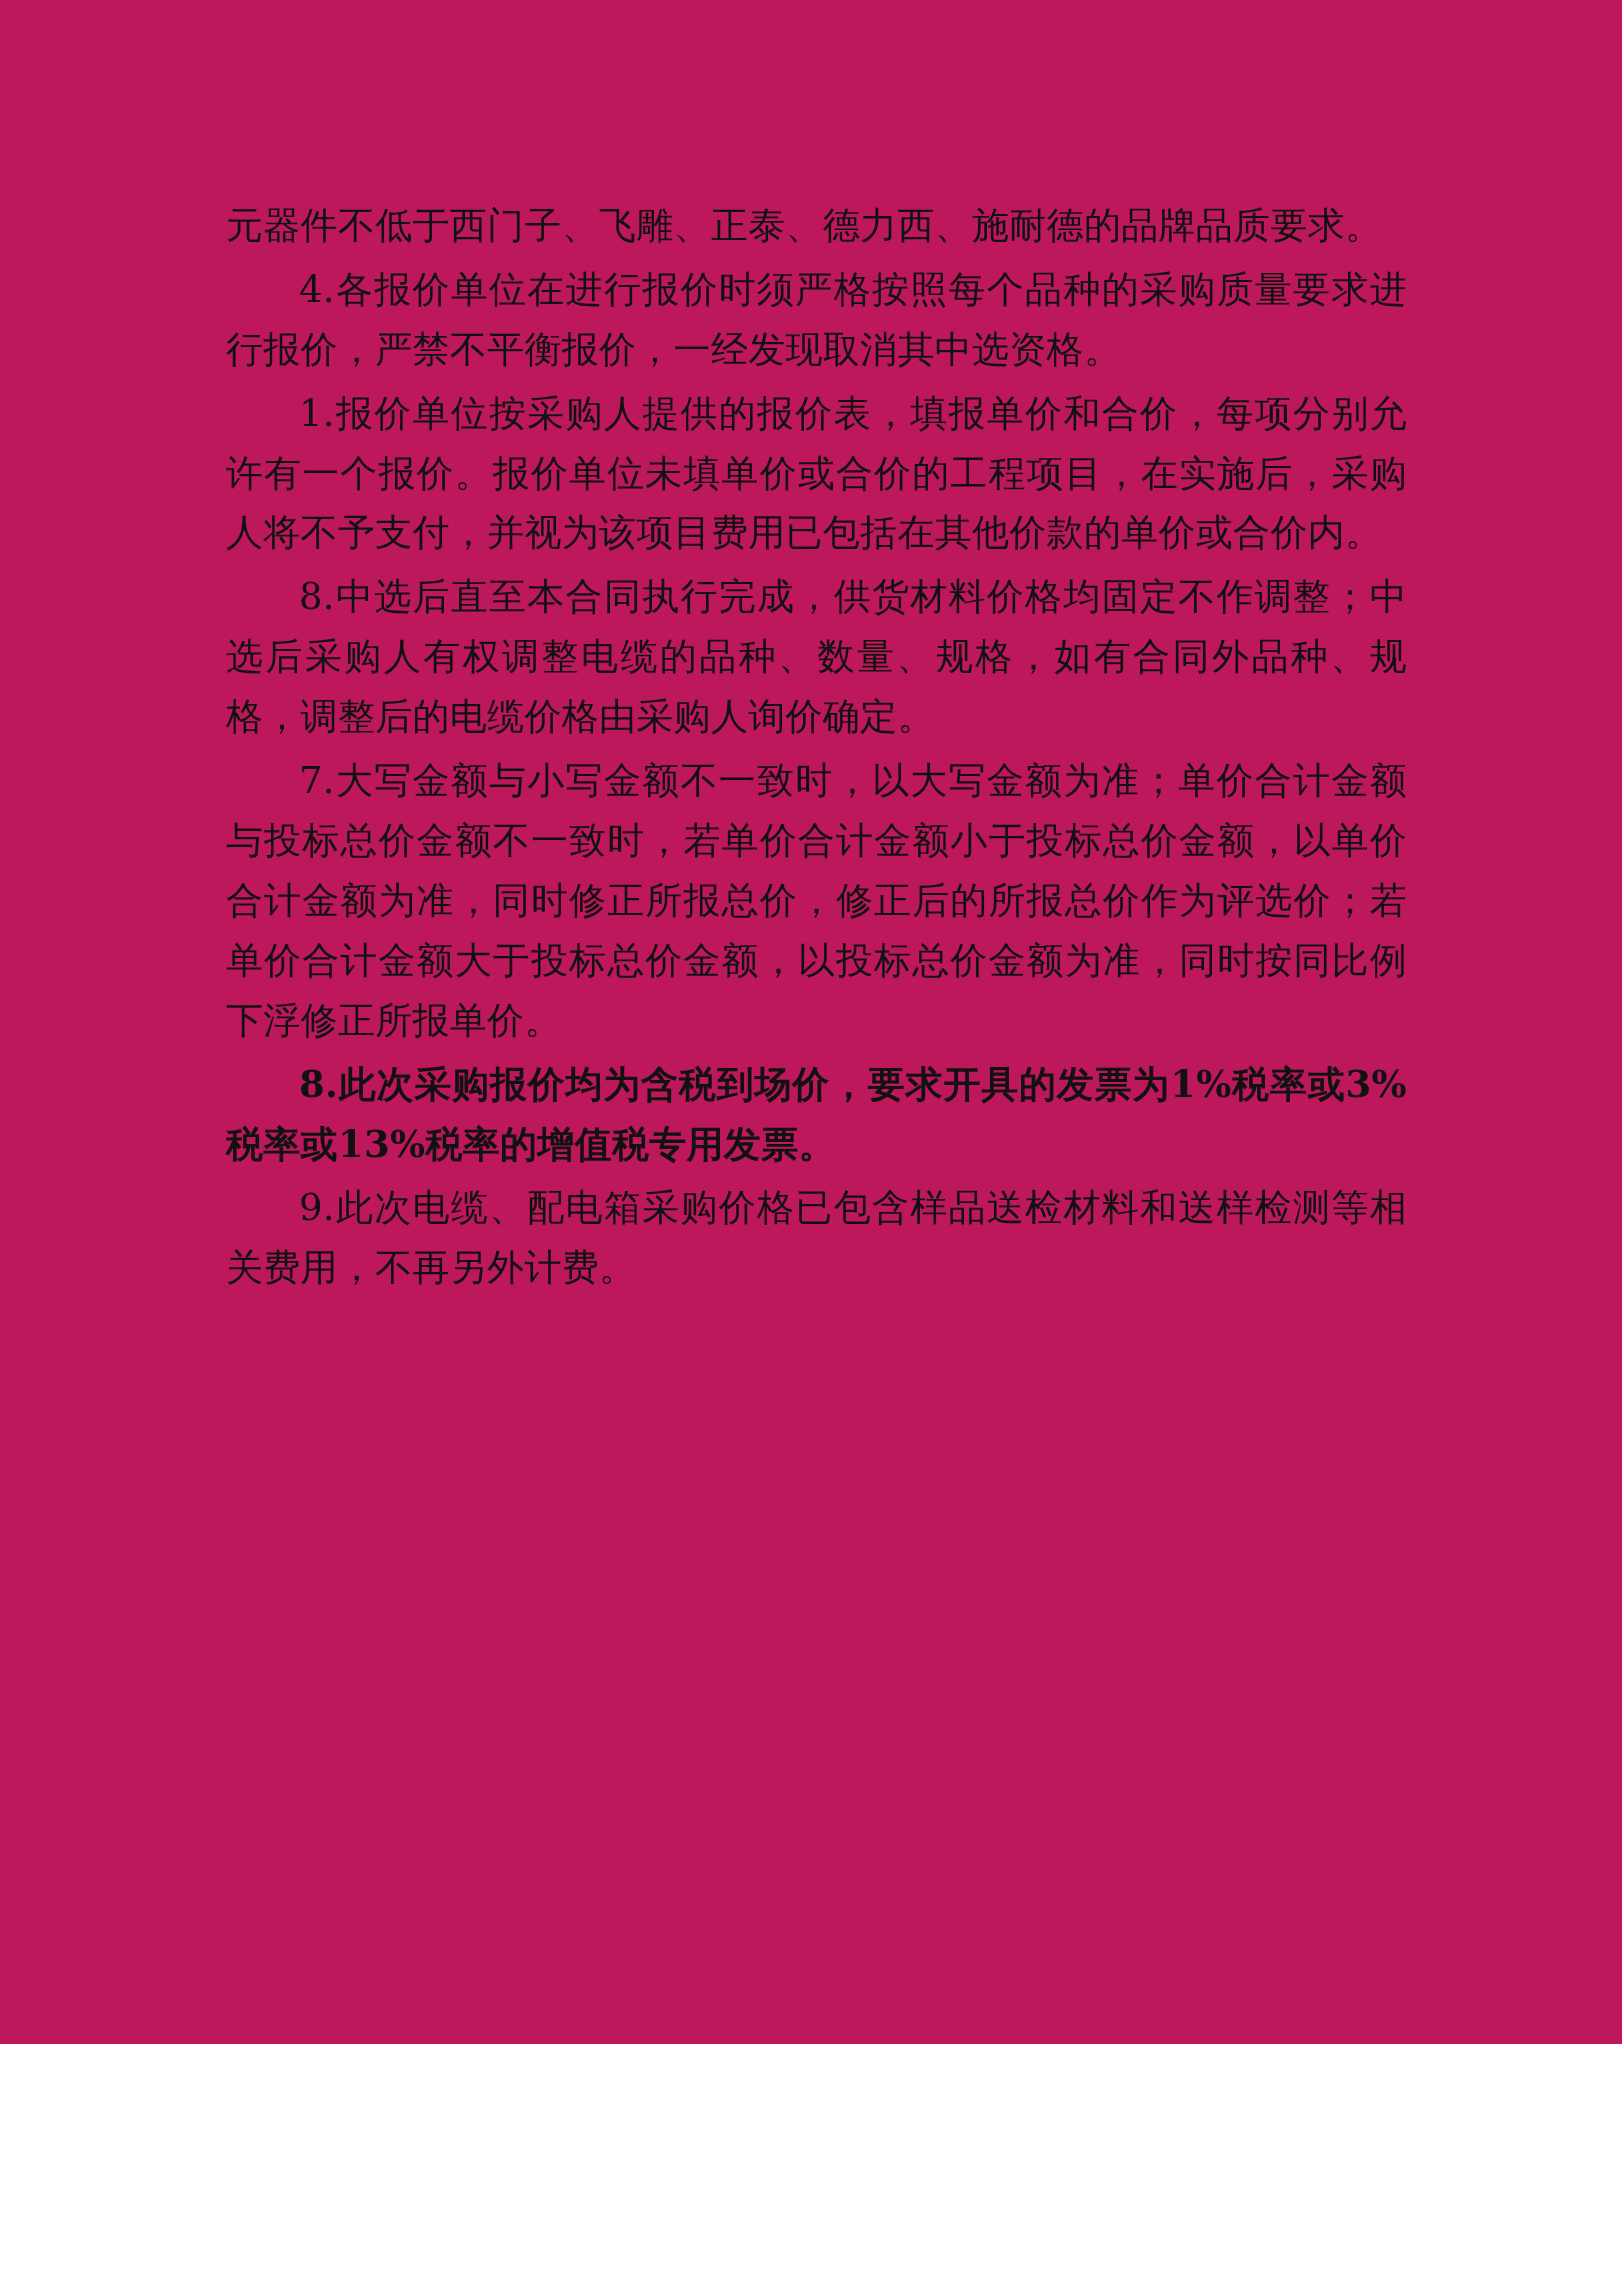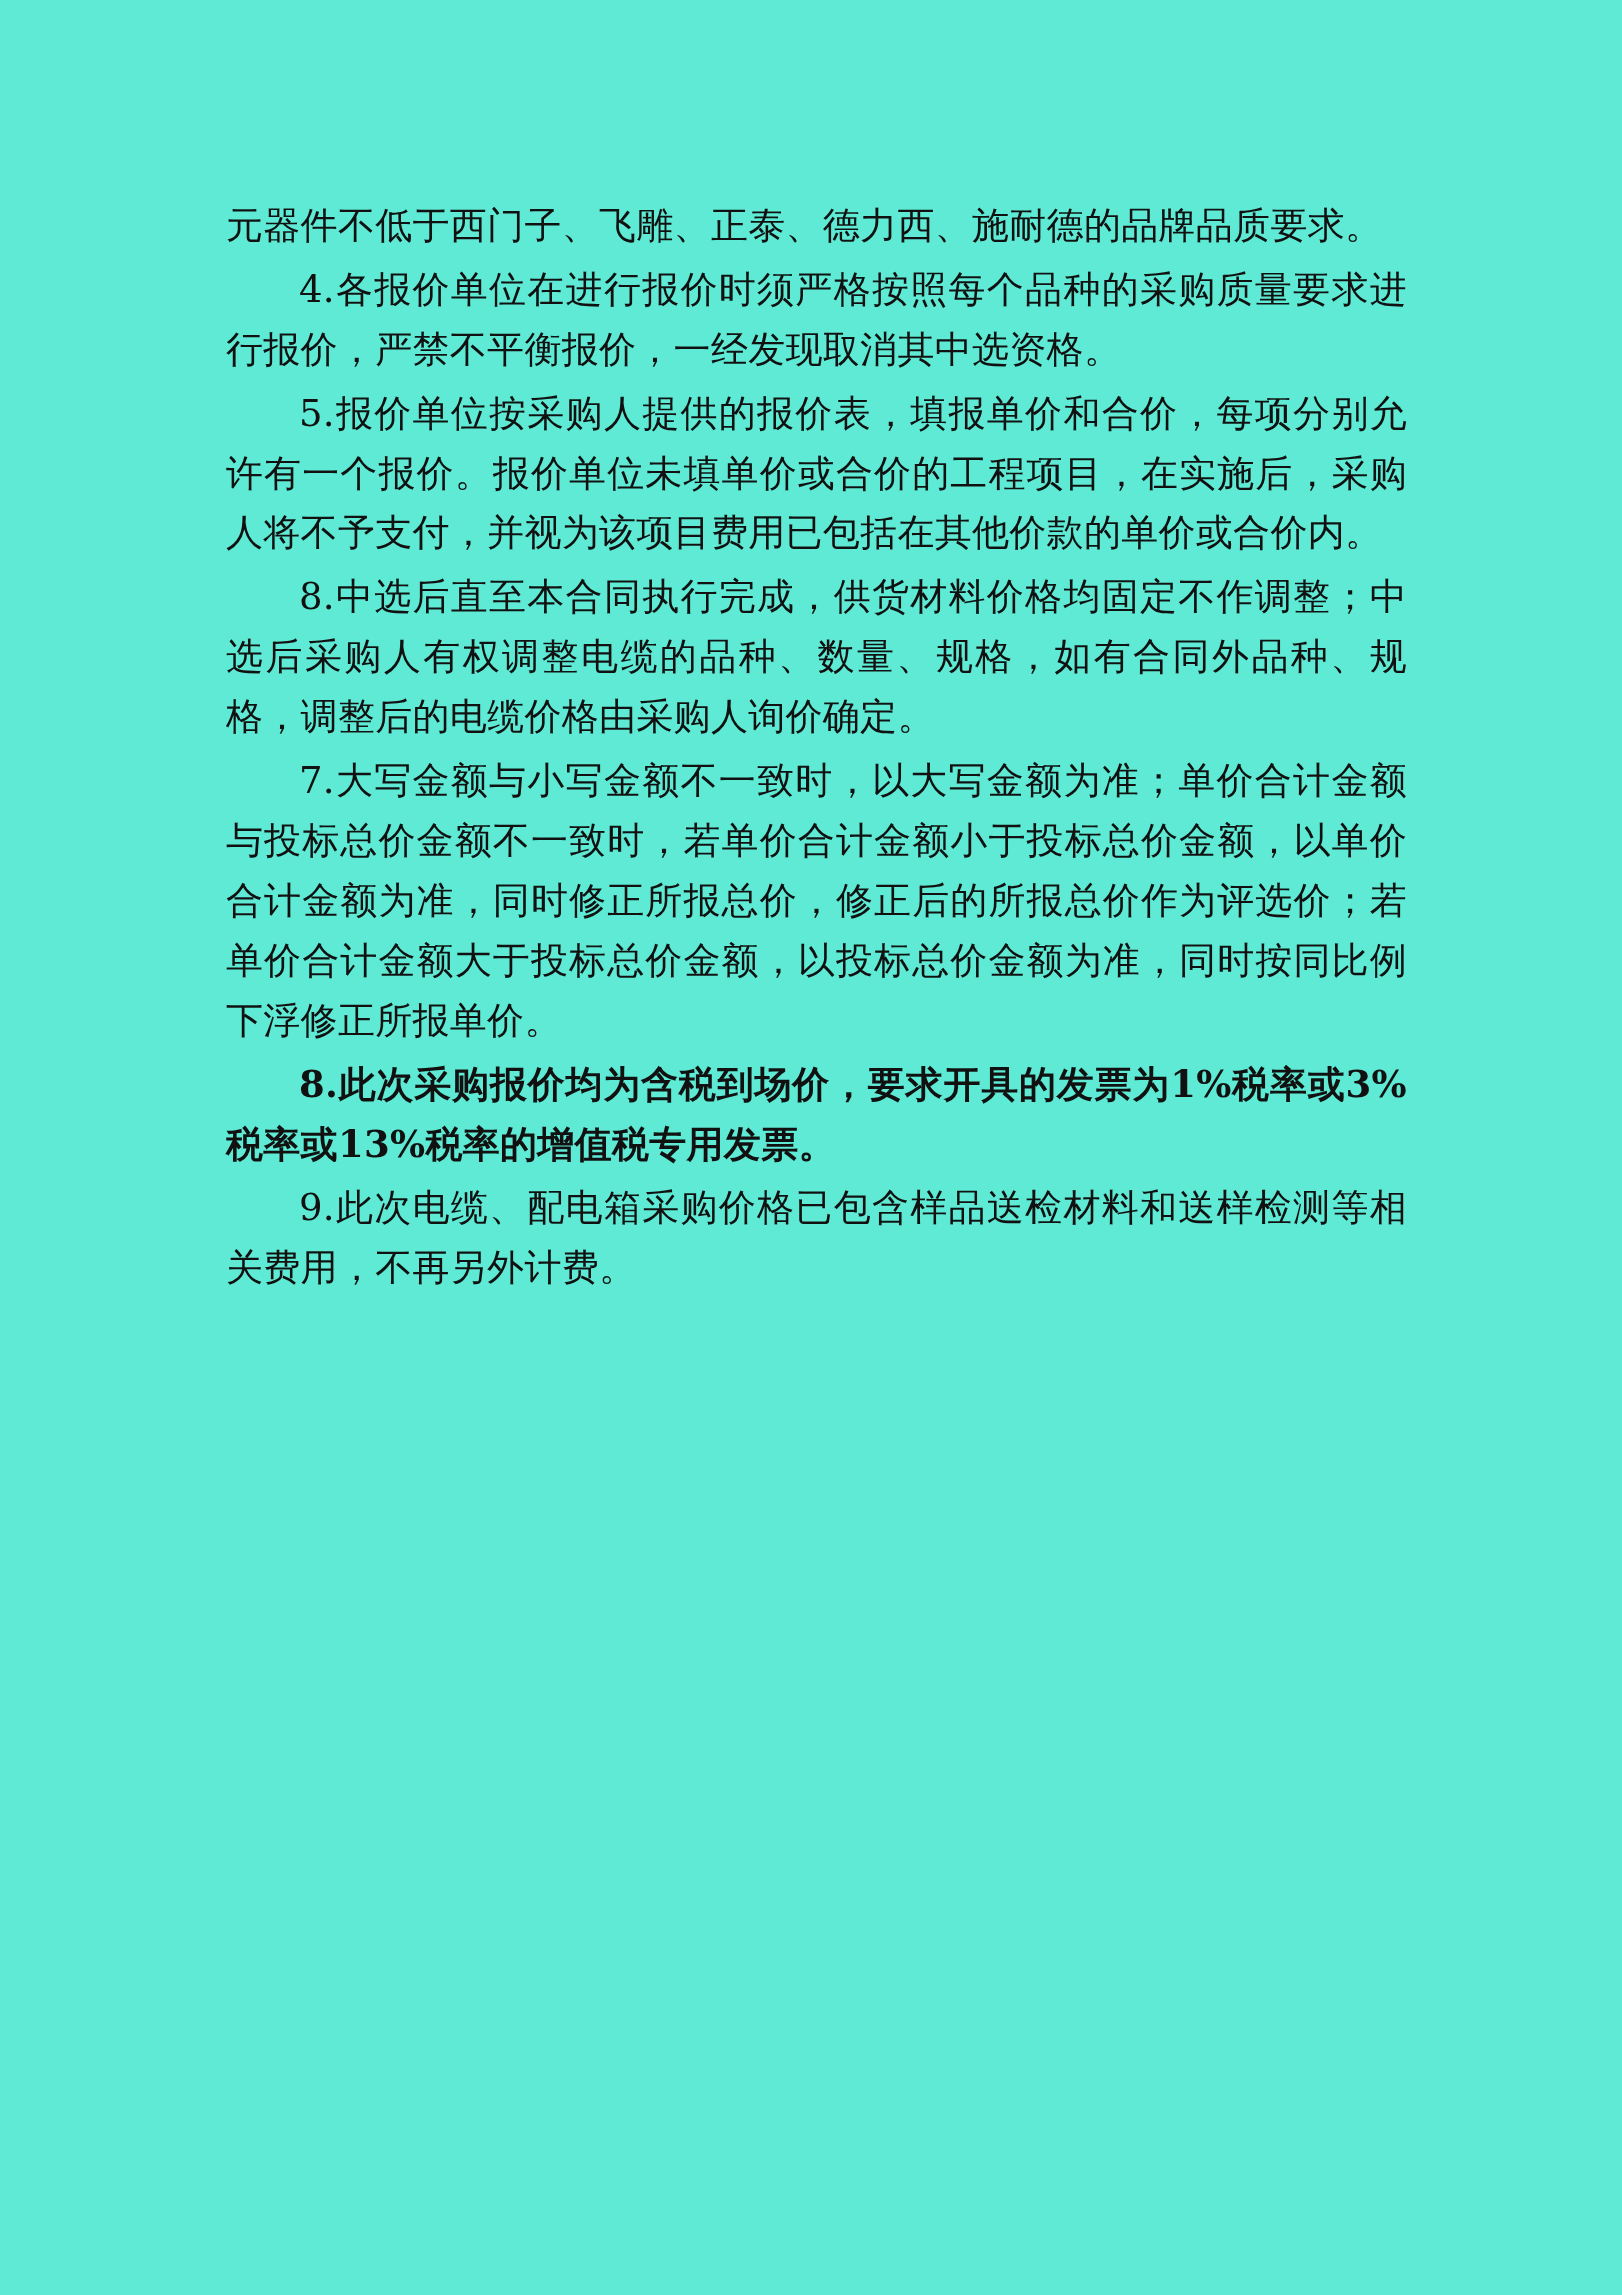--- a/index.html
+++ b/index.html
@@ -2,22 +2,22 @@
 <html style="font-size:10.5px"><head>
 <meta charset="utf-8">
 <style>
   html, body {
     margin: 0;
     padding: 0;
     background: #ffffff;
   }
   .page {
     width: 1623px;
-    height: 2295px;
-    background: #5eead4;
+    height: 2044px;
+    background: #be185d;
     position: relative;
     box-sizing: border-box;
     padding: 196px 216px 170px 226px;
     font-family: "DejaVu Serif", "Liberation Serif", serif;
     color: #111111;
     overflow: hidden;
   }
   .doc-body {
     font-size: 37px;
     line-height: 1.62;
@@ -44,21 +44,21 @@
 </head>
 <body>
 
 <div class="page">
   <div class="doc-body">
 
     <p class="para">元器件不低于西门子、飞雕、正泰、德力西、施耐德的品牌品质要求。</p>
 
     <p class="para indent">4.各报价单位在进行报价时须严格按照每个品种的采购质量要求进行报价，严禁不平衡报价，一经发现取消其中选资格。</p>
 
-    <p class="para indent">5.报价单位按采购人提供的报价表，填报单价和合价，每项分别允许有一个报价。报价单位未填单价或合价的工程项目，在实施后，采购人将不予支付，并视为该项目费用已包括在其他价款的单价或合价内。</p>
+    <p class="para indent">1.报价单位按采购人提供的报价表，填报单价和合价，每项分别允许有一个报价。报价单位未填单价或合价的工程项目，在实施后，采购人将不予支付，并视为该项目费用已包括在其他价款的单价或合价内。</p>
 
     <p class="para indent">8.中选后直至本合同执行完成，供货材料价格均固定不作调整；中选后采购人有权调整电缆的品种、数量、规格，如有合同外品种、规格，调整后的电缆价格由采购人询价确定。</p>
 
     <p class="para indent">7.大写金额与小写金额不一致时，以大写金额为准；单价合计金额与投标总价金额不一致时，若单价合计金额小于投标总价金额，以单价合计金额为准，同时修正所报总价，修正后的所报总价作为评选价；若单价合计金额大于投标总价金额，以投标总价金额为准，同时按同比例下浮修正所报单价。</p>
 
     <p class="para indent bold-inline">8.此次采购报价均为含税到场价，要求开具的发票为1%税率或3%税率或13%税率的增值税专用发票。</p>
 
     <p class="para indent">9.此次电缆、配电箱采购价格已包含样品送检材料和送样检测等相关费用，不再另外计费。</p>
 
 

